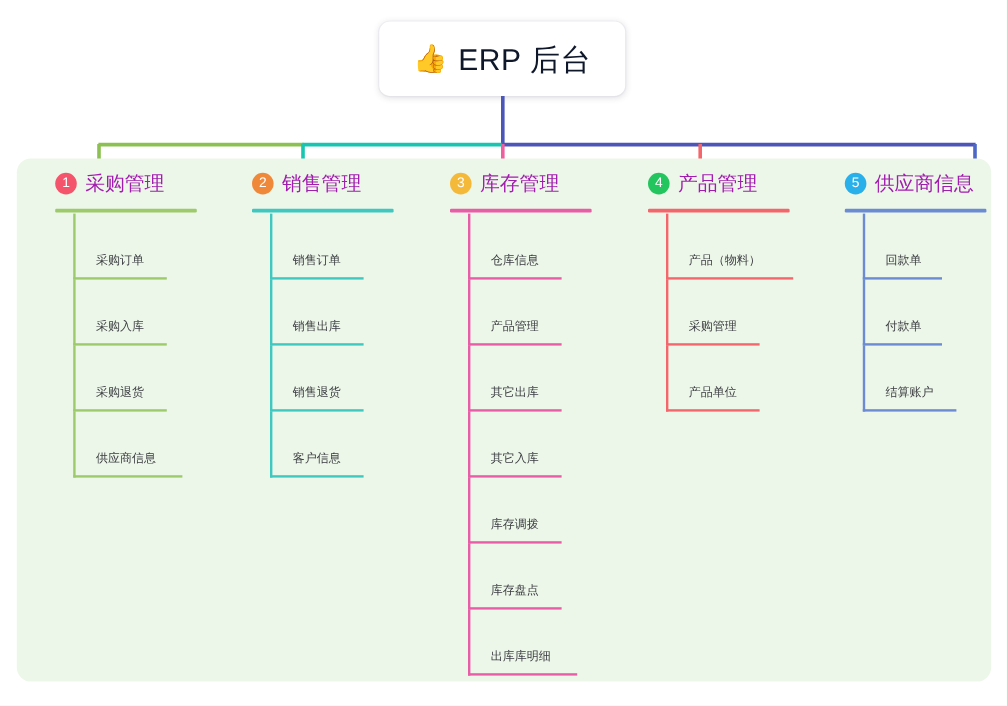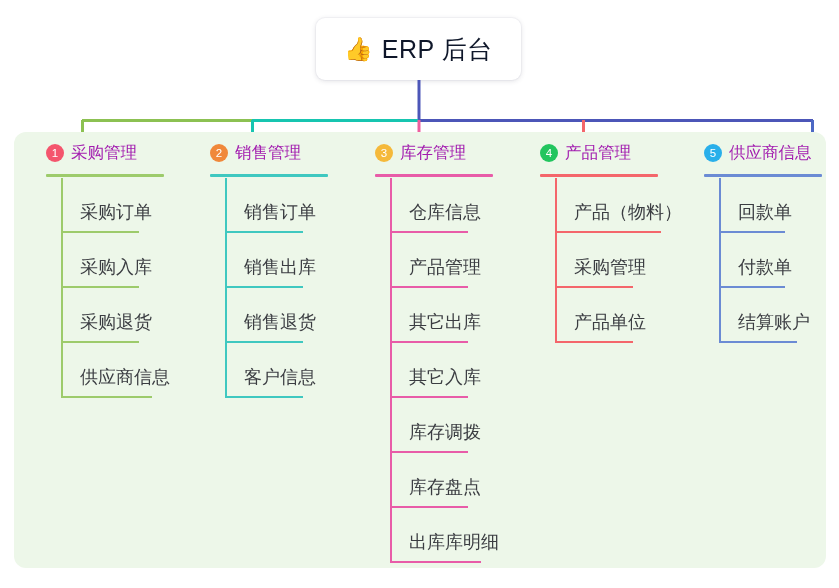--- a/index.html
+++ b/index.html
@@ -46,21 +46,21 @@
   }
   .col-title{font-size:16.5px;color:#a21caf;}
   .col-rule{position:absolute;height:3px;border-radius:1px;top:42px;left:16px;}
 
   .items{position:absolute;top:46px;left:31px;}
   .item{position:relative;height:55px;}
   .item .spine{position:absolute;left:0;top:0;width:2px;height:55px;}
   .item .underline{position:absolute;left:0;bottom:0;height:2px;}
   .item .ilabel{
     position:absolute;left:19px;bottom:9px;
-    font-size:18px;color:#3b3d42;white-space:nowrap;
+    font-size:10px;color:#3b3d42;white-space:nowrap;
   }
 </style>
 </head>
 <body>
 
 <div id="root-node">
   <span class="thumb">👍</span>
   <span class="rtitle">ERP 后台</span>
 </div>
 

